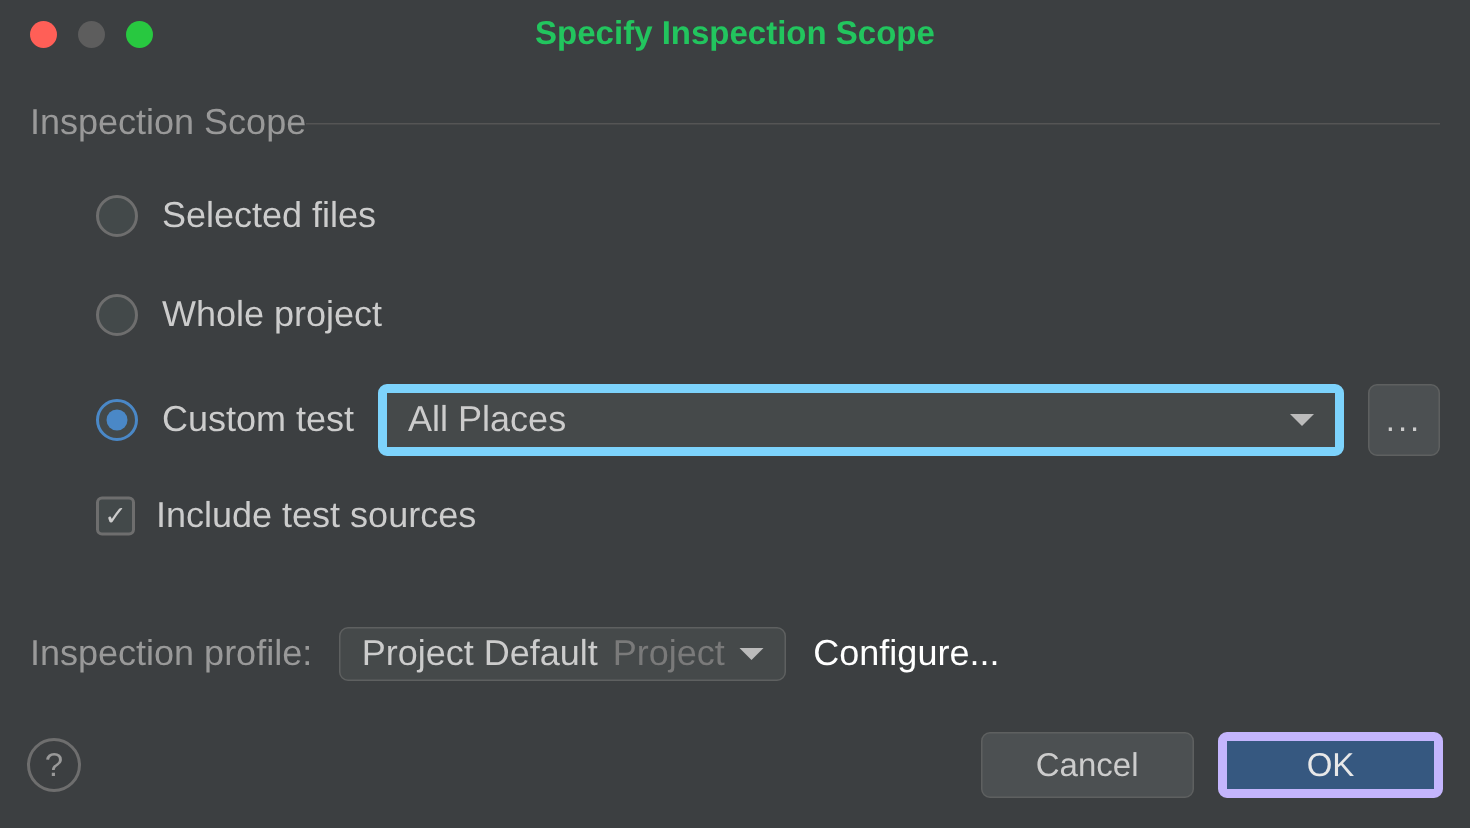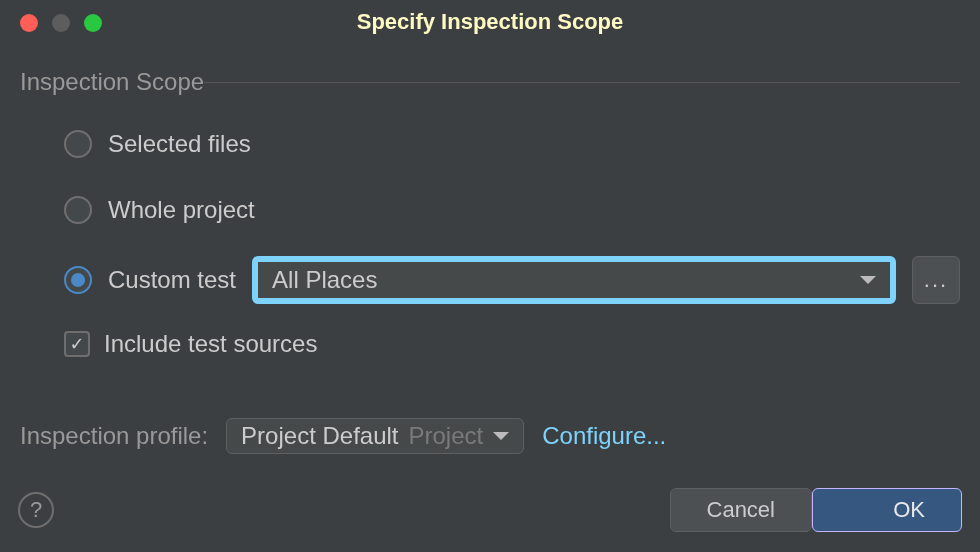--- a/index.html
+++ b/index.html
@@ -35,21 +35,21 @@
       border-radius: 50%;
     }
     .tl-red { background: #ff5f57; }
     .tl-gray { background: #5d5d5d; }
     .tl-green { background: #28c840; }
     .title {
       width: 100%;
       text-align: center;
       font-size: 22px;
       font-weight: 600;
-      color: #fef9c3;
+      color: #22c55e;
     }
     .content {
       padding: 24px 20px 0 20px;
     }
     .section-header {
       display: flex;
       align-items: center;
       margin-bottom: 28px;
     }
     .section-label {
@@ -175,21 +175,21 @@
       display: flex;
       align-items: center;
       padding: 0 14px;
       gap: 10px;
     }
     .profile-secondary {
       color: #7a7a7a;
     }
     .configure-link {
       font-size: 24px;
-      color: #7dd3fc;
+      color: #ffffff;
     }
     .bottom-bar {
       position: absolute;
       bottom: 0;
       left: 0;
       right: 0;
       height: 70px;
       display: flex;
       align-items: center;
       padding: 0 18px 14px 18px;
@@ -206,31 +206,31 @@
       font-size: 22px;
     }
     .spacer { flex: 1; }
     .btn {
       height: 44px;
       border-radius: 6px;
       font-size: 22px;
       padding: 0 36px;
       display: flex;
       align-items: center;
-      justify-content: flex-end;
-      margin-left: 0;
+      justify-content: center;
+      margin-left: 16px;
     }
     .btn-cancel {
       background: #4c5052;
       border: 1px solid #5e6060;
       color: #cccccc;
     }
     .btn-ok {
       background: #365880;
-      border: 1px solid #c4b5fd;
+      border: 6px solid #c4b5fd;
       color: #e8e8e8;
       min-width: 150px;
     }
   </style>
 </head>
 <body>
 
 <div class="titlebar">
   <div class="traffic-lights">
     <div class="traffic-light tl-red"></div>

